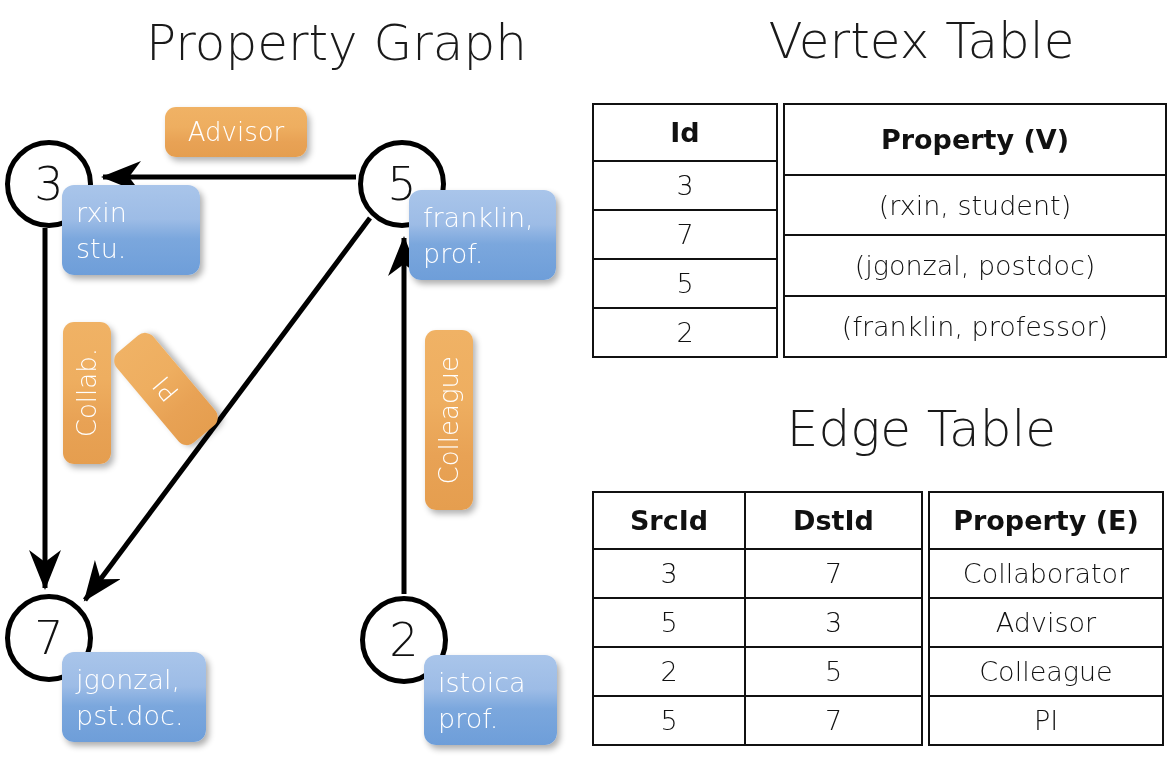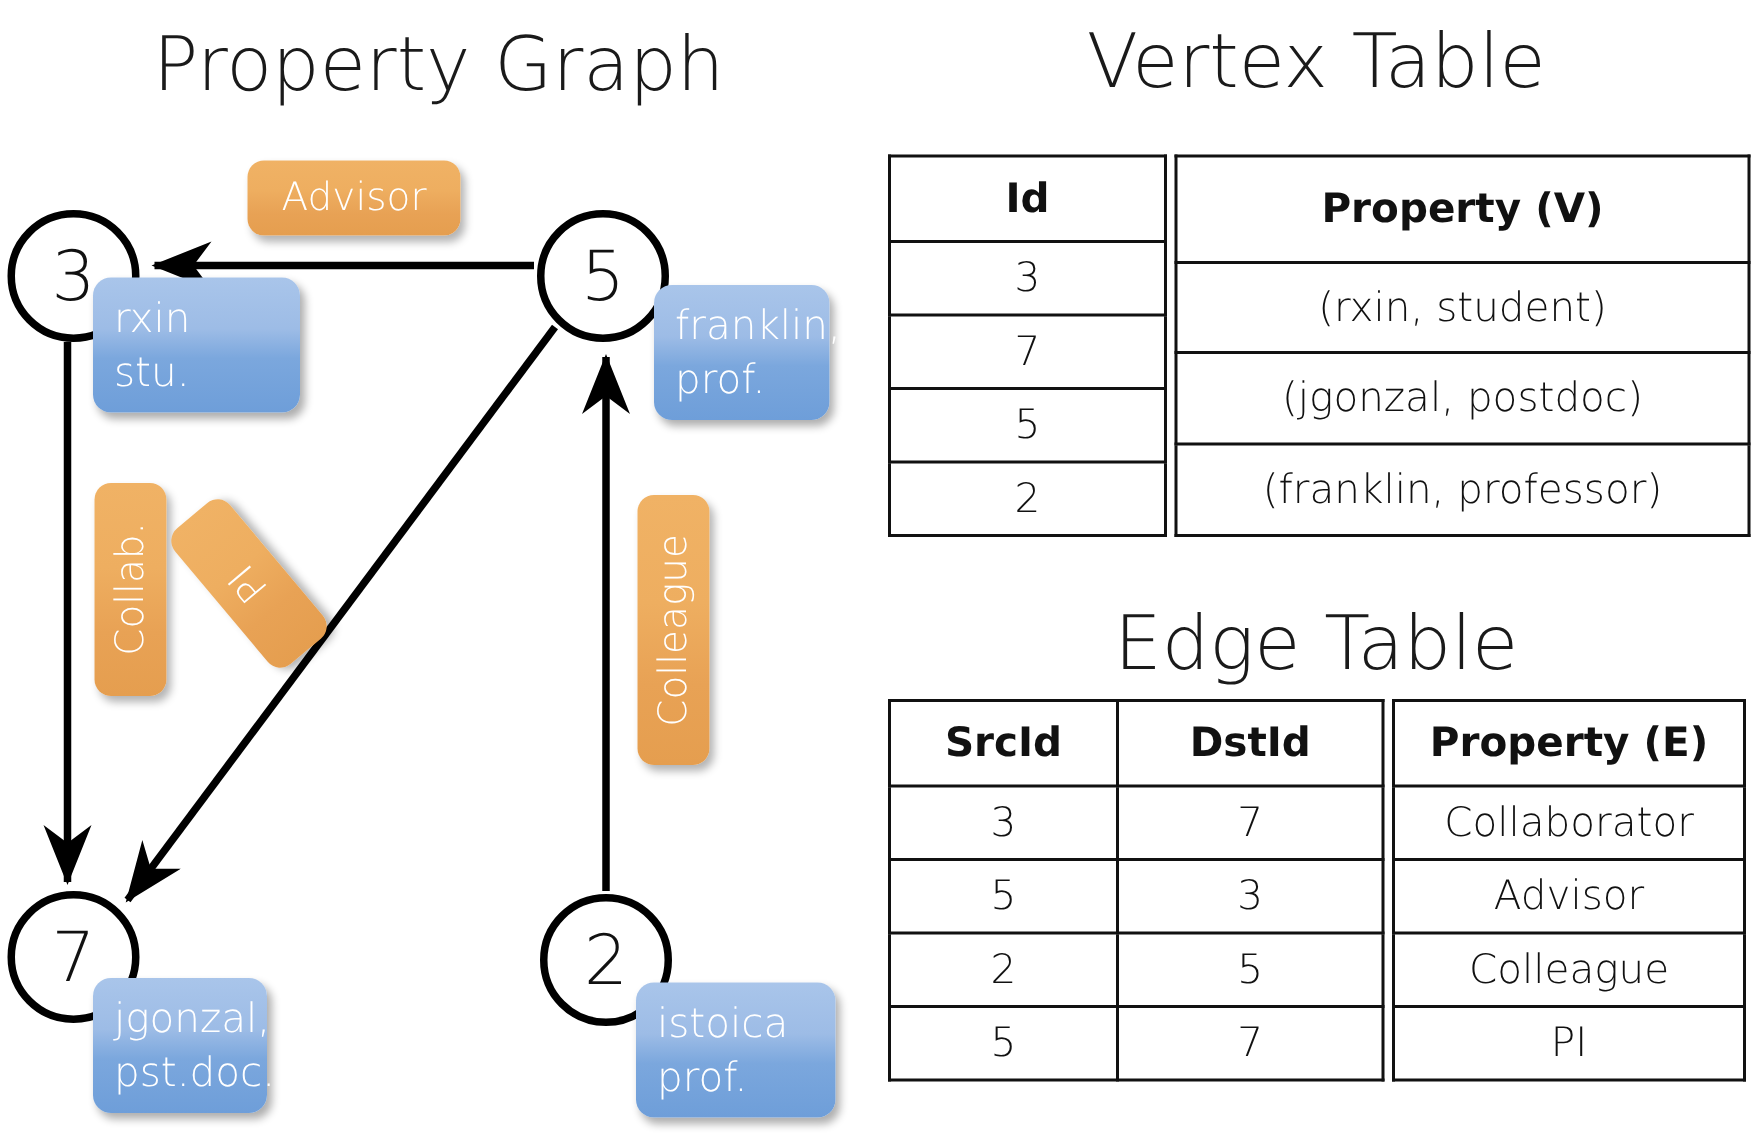--- a/index.html
+++ b/index.html
@@ -19,20 +19,21 @@
   
   .title {
     position: absolute;
     font-family: "DejaVu Sans", sans-serif;
     font-weight: 300;
     font-size: 50px;
     letter-spacing: 0px;
     color: #1a1a1a;
     white-space: nowrap;
     text-align: center;
+    padding-left: 44px;
   }
   #title-property-graph { left: 0px;   top: 14px;  width: 585px; }
   #title-vertex-table   { left: 585px; top: 12px;  width: 585px; text-align: center; }
   #title-edge-table     { left: 585px; top: 400px; width: 585px; }
 
   
   #graph-panel {
     position: absolute;
     left: 0; top: 0;
     width: 585px; height: 760px;
@@ -78,22 +79,22 @@
     color: #ffffff;
     font-family: "DejaVu Sans", sans-serif;
     font-weight: 300;
     font-size: 27px;
     line-height: 1.32;
     padding: 10px 0 10px 14px;
     box-sizing: border-box;
     z-index: 6;
   }
   #prop-rxin     { left: 62px;  top: 185px; width: 138px; height: 90px; }
-  #prop-franklin { left: 436px; top: 190px; width: 117px; height: 90px; }
-  #prop-jgonzal  { left: 62px;  top: 652px; width: 116px; height: 90px; }
+  #prop-franklin { left: 409px; top: 190px; width: 147px; height: 90px; }
+  #prop-jgonzal  { left: 62px;  top: 652px; width: 144px; height: 90px; }
   #prop-istoica  { left: 424px; top: 655px; width: 133px; height: 90px; }
 
   
   .edge-label {
     position: absolute;
     border-radius: 11px;
     background: linear-gradient(to bottom, #f0b265 0%, #eeae60 40%, #e8a255 70%, #e59e4f 100%);
     box-shadow: 3px 4px 6px rgba(0,0,0,0.30);
     color: #ffffff;
     font-family: "DejaVu Sans", sans-serif;
@@ -161,21 +162,21 @@
   }
   table.gtbl td.hdr {
     font-weight: 700;
     font-size: 27px;
     height: 55px;
   }
   td.blue  { background: #cfdcee; }
   td.peach { background: #f6dfc6; }
 
   #vertex-table-wrap { left: 592px; top: 103px; }
-  #edge-table-wrap   { left: 592px; top: 466px; }
+  #edge-table-wrap   { left: 592px; top: 491px; }
 
   .col-id       { width: 182px; }
   .col-prop-v   { width: 380px; }
   .col-srcid    { width: 150px; }
   .col-dstid    { width: 175px; }
   .col-prop-e   { width: 232px; }
 </style>
 </head>
 <body>
 

